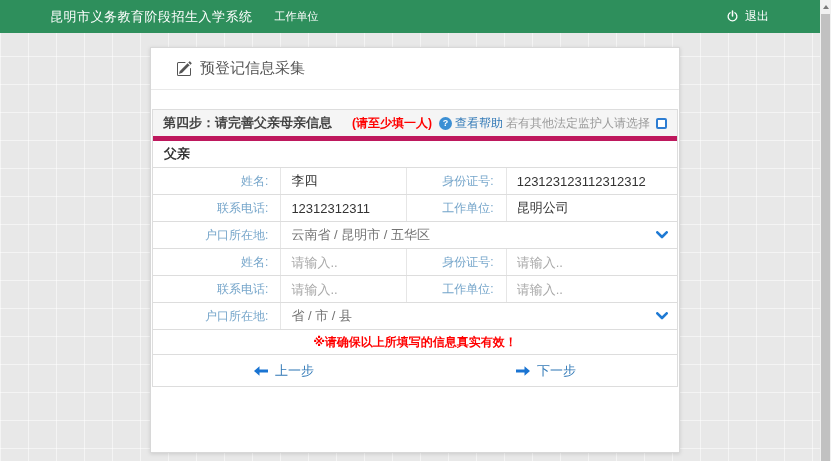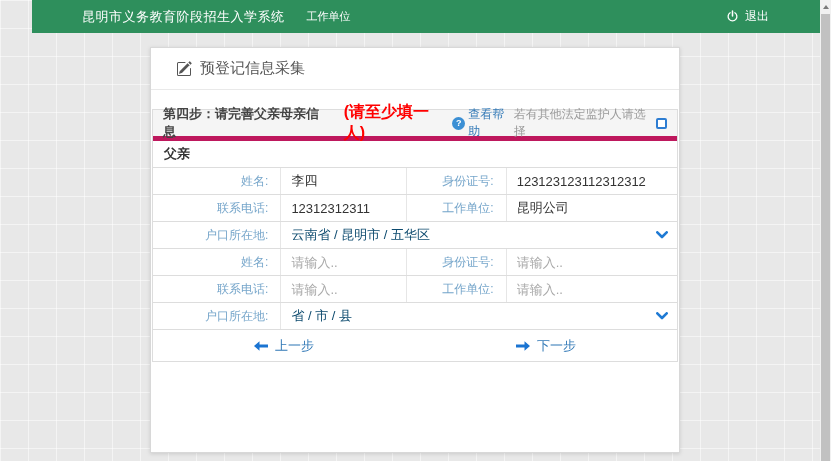--- a/index.html
+++ b/index.html
@@ -10,21 +10,21 @@
     background-color:#e8e8e8;
     background-image:
       linear-gradient(rgba(255,255,255,.5) 1px, transparent 1px),
       linear-gradient(90deg, rgba(255,255,255,.5) 1px, transparent 1px);
     background-size:28px 28px;
   }
   
   .header {
     position:absolute; top:0; left:0; right:0; height:33px;
     background:#2e8f5c; color:#fff; z-index:5;
-    display:flex; align-items:center; padding:0 62px 0 50px;margin-left:32px;
+    display:flex; align-items:center; padding:0 62px 0 50px;
   }
   .app-title { font-size:13px; letter-spacing:.5px; }
   .chg-pwd { font-size:11px; margin-left:22px; color:#fff; cursor:pointer; }
   .logout { margin-left:auto; display:flex; align-items:center; gap:6px; font-size:12px; cursor:pointer; }
   
   .scrollbar { position:absolute; top:0; right:0; width:11px; height:461px; background:#f1f1f1; z-index:20; }
   .scroll-up { height:13px; display:flex; align-items:center; justify-content:center; cursor:pointer; }
   .scroll-up i { width:0; height:0; border-left:3px solid transparent; border-right:3px solid transparent; border-bottom:4px solid #7a7a7a; }
   .scroll-thumb { position:absolute; top:14px; bottom:0; left:1px; right:1px; background:#c1c1c1; cursor:pointer; }
   
@@ -37,42 +37,42 @@
     padding-left:25px; border-bottom:1px solid #e9e9e9;
     color:#555; font-size:15px;
   }
   .panel { margin:19px 1px 0; border:1px solid #ddd; }
   
   .step-bar {
     display:flex; align-items:center; background:#f5f5f5;
     border-bottom:5px solid #be185d; padding:0 10px; height:31px; font-size:12px;
   }
   .step-title { font-weight:bold; font-size:13px; color:#444; }
-  .step-hint { color:#f00; font-weight:bold; font-size:16px;margin-left:20px; }
+  .step-hint { color:#f00; font-weight:bold; font-size:12px;margin-left:20px; }
   .help-icon {
     width:13px; height:13px; border-radius:50%; background:#3b8fd4; color:#fff;
     font-size:9px; font-weight:bold; display:inline-flex; align-items:center;
     justify-content:center; margin:0 3px 0 7px; flex:none;
   }
   .help-link { color:#337ab7; cursor:pointer; }
   .guardian { margin-left:auto; color:#9a9a9a; display:flex; align-items:center; gap:6px; }
   .checkbox { width:11px; height:11px; border:2px solid #2d7dd2; border-radius:2px; background:#fff; cursor:pointer; flex:none; }
   
   .section-title { height:27px; line-height:26px; padding-left:11px; font-weight:bold; font-size:13px; color:#333; border-bottom:1px solid #ddd; }
   .frow { display:grid; grid-template-columns:24.5% 24% 19% 32.5%; border-bottom:1px solid #ddd; height:27px; }
   .frow.region { grid-template-columns:24.5% 75.5%; }
   .cell { display:flex; align-items:center; border-right:1px solid #e6e6e6; min-width:0; }
   .cell:last-child { border-right:none; }
   .lbl { justify-content:flex-end; padding-right:12px; color:#75a5ca; font-size:12px; white-space:nowrap; }
   .val input {
     border:none; outline:none; width:100%; font-size:13px; color:#333;
     padding-left:10px; background:transparent; font-family:inherit;
   }
   .val input::placeholder { color:#a9a9a9; opacity:1; }
-  .region-val { position:relative; padding-left:10px; color:#0c4a6e; font-size:13px; cursor:pointer; }
+  .region-val { position:relative; padding-left:10px; color:#737373; font-size:13px; cursor:pointer; }
   .chevron { position:absolute; right:9px; top:50%; transform:translateY(-50%); display:flex; }
   
   .warn-row { height:25px; display:flex; align-items:center; justify-content:center; color:#f00; font-weight:bold; font-size:12px; border-bottom:1px solid #ddd; }
   .nav-row { display:grid; grid-template-columns:50% 50%; height:31px; }
   .nav-btn { display:flex; align-items:center; justify-content:center; gap:7px; color:#337ab7; font-size:13px; cursor:pointer; }
 </style>
 </head>
 <body>
 
 <div class="header">
@@ -185,20 +185,21 @@
       <div class="cell region-val">
         <span>省 / 市 / 县</span>
         <span class="chevron">
           <svg width="12" height="8" viewBox="0 0 12 8" fill="none" stroke="#1f7ad4" stroke-width="2.6" stroke-linecap="round" stroke-linejoin="round">
               <path d="M1.3 1.3 L6 6 L10.7 1.3"></path>
             </svg>
         </span>
       </div>
     </div>
 
+    <div class="warn-row">※请确保以上所填写的信息真实有效！</div>
 
     <div class="nav-row">
       <div class="nav-btn">
         <span style="display:flex;">
           <svg width="14" height="10" viewBox="0 0 14 10" fill="#1a74d2">
               <polygon points="0,5 5.5,0.2 5.5,3.4 14,3.4 14,6.6 5.5,6.6 5.5,9.8"></polygon>
             </svg>
         </span>
         <span>上一步</span>
       </div>

